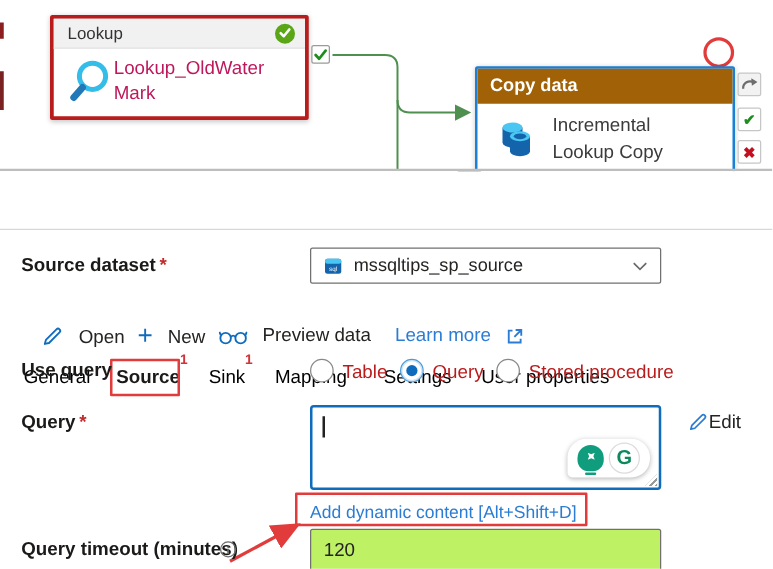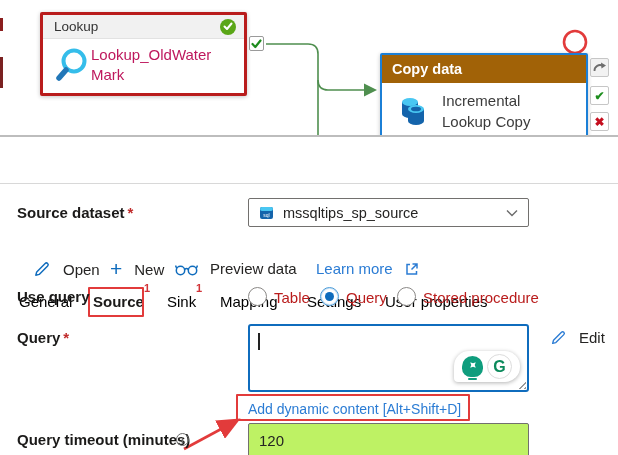--- a/index.html
+++ b/index.html
@@ -59,21 +59,21 @@
   #query-box { position:absolute; left:248px; top:324px; width:281px; height:68px; border:2px solid #0f6cbd; border-radius:3px; background:#fff; cursor:text; }
   #query-caret { position:absolute; left:8px; top:7px; width:1.5px; height:17px; background:#222; }
   #query-resize { position:absolute; right:1px; bottom:1px; width:10px; height:10px;
       background:repeating-linear-gradient(135deg, transparent 0 2px, #9a9a9a 2px 3.5px); clip-path:polygon(100% 0,100% 100%,0 100%); }
   #grammarly-pill { position:absolute; right:7px; bottom:8px; width:66px; height:31px; background:#fff; border-radius:15px 15px 15px 4px; box-shadow:0 1px 4px rgba(0,0,0,.3); display:flex; align-items:center; justify-content:center; gap:4px; }
   #g-bulb { width:21px; height:21px; border-radius:50% 50% 42% 42%; background:#0f9d7d; position:relative; }
   #g-bulb::before { content:""; position:absolute; left:6.5px; top:5px; width:8px; height:8px; background:#fff; transform:rotate(45deg); clip-path:polygon(50% 0,65% 35%,100% 50%,65% 65%,50% 100%,35% 65%,0 50%,35% 35%); }
   #g-bulb::after { content:""; position:absolute; left:6px; bottom:-3px; width:9px; height:2.5px; background:#0f9d7d; border-radius:1px; }
   #g-logo { width:25px; height:25px; border-radius:50%; background:#fff; border:1.5px solid #dcdcdc; color:#0c8a5c; font-weight:bold; font-size:16px; display:flex; align-items:center; justify-content:center; }
 
-  #edit-btn { position:absolute; left:550px; top:329px; display:flex; align-items:center; gap:12px; font-size:15px; color:#252423; cursor:pointer; }
+  #edit-btn { position:absolute; left:550px; top:329px; display:flex; align-items:center; gap:0; font-size:15px; color:#252423; cursor:pointer; }
 
   #dyn-link { position:absolute; left:248px; top:401px; font-size:14px; color:#2b7cd4; cursor:pointer; white-space:nowrap; }
 
   #info-icon { position:absolute; left:176px; top:433px; width:13px; height:13px; border:1.4px solid #6b6b6b; border-radius:50%; color:#6b6b6b; font-size:9px; font-weight:bold; display:flex; align-items:center; justify-content:center; font-family:"Liberation Serif", serif; }
   #timeout-input { position:absolute; left:248px; top:423px; width:281px; height:28px; border:1px solid #72706e; border-radius:2px; font-size:15px; color:#252423; padding:16px 10px; font-family:"Liberation Sans", sans-serif; background:#bef264; }
 
   svg.overlay { position:absolute; left:0; top:0; pointer-events:none; }
 </style>
 </head>
 <body>

